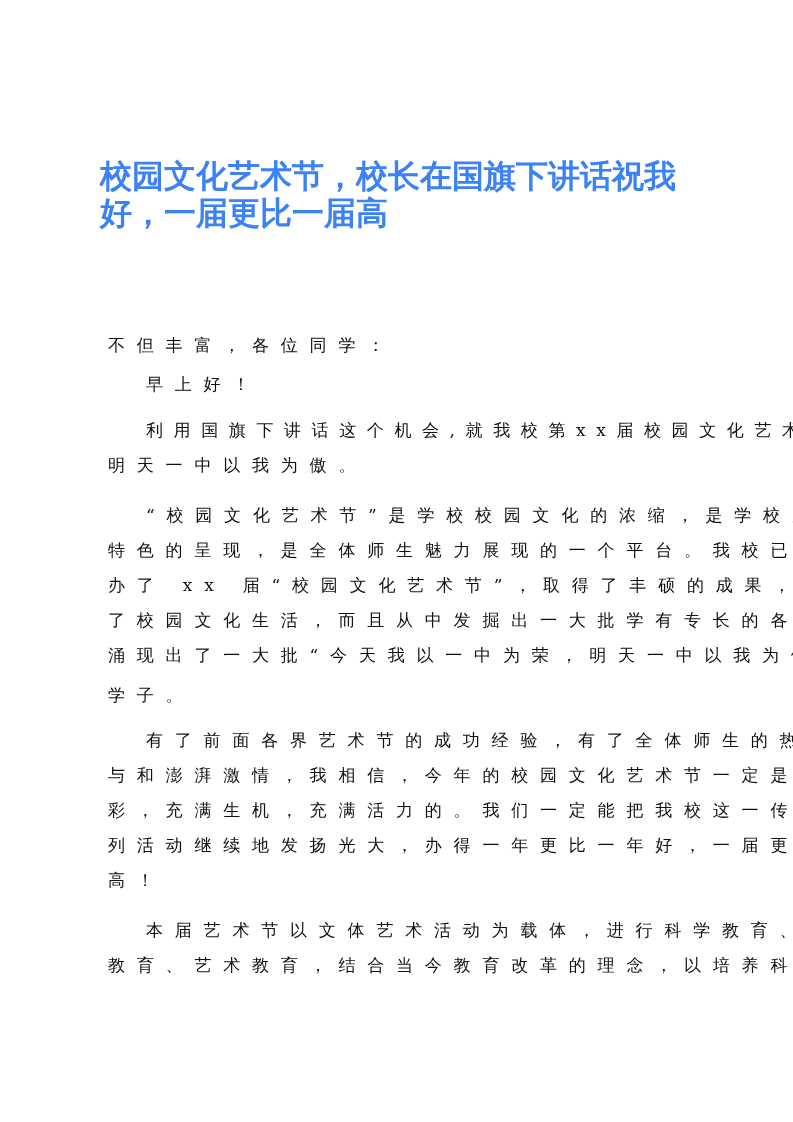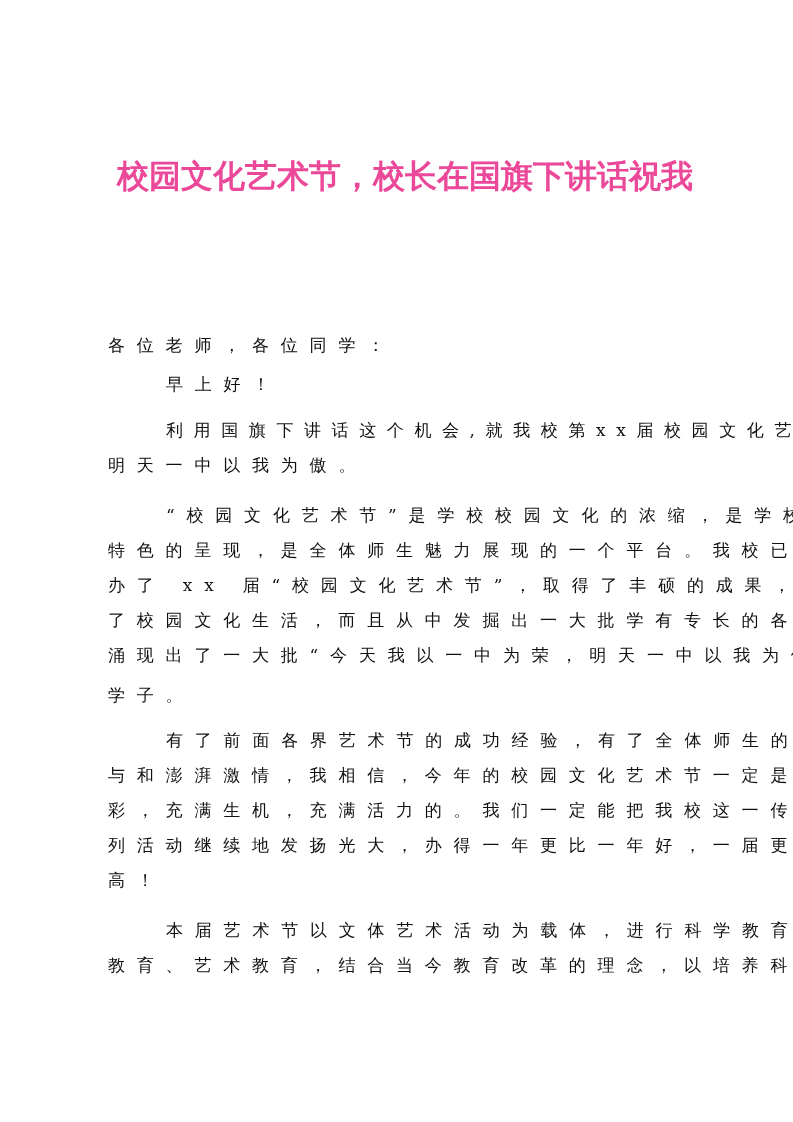--- a/index.html
+++ b/index.html
@@ -1,49 +1,50 @@
 <!DOCTYPE html>
 <html><head>
 <meta charset="utf-8">
 <style>
   html, body { margin: 0; padding: 0; background: #ffffff; }
   body { width: 793px; height: 1122px; position: relative; overflow: hidden; }
   .page { position: absolute; left: 0; top: 0; width: 793px; height: 1122px; background: #fff; }
   .title {
     position: absolute; left: 100px; top: 158px; width: 593px;
-    text-align: right;
+    text-align: left;
     font-family: "DejaVu Sans", sans-serif;
     font-weight: bold; font-size: 32px; line-height: 37px;
-    color: #ec4899; letter-spacing: 0px;
+    color: #3b82f6; letter-spacing: 0px;
   }
   .title .tl { display: block; white-space: nowrap; }
   .body {
     position: absolute; left: 108px; top: 0; width: 600px;
     font-family: "DejaVu Serif", serif;
     font-size: 17px; color: #111;
   }
   .line {
     position: absolute; left: 0; white-space: nowrap;
     letter-spacing: 11.8px; line-height: 20px; height: 20px;
   }
-  .line.indent { left: 38px; margin-left: 20px; }
+  .line.indent { left: 38px; }
   .line.narrow { letter-spacing: 10.6px; }
 </style>
 </head>
 <body>
 
 <div class="page">
 
   <div class="title">
     <span class="tl">校园文化艺术节，校长在国旗下讲话祝我</span>
+    <span class="tl">好，一届更比一届高</span>
   </div>
 
   <div class="body">
 
-    <div class="line" style="top:335px">各位老师，各位同学：</div>
+    <div class="line" style="top:335px">不但丰富，各位同学：</div>
 
     <div class="line indent" style="top:374px">早上好！</div>
 
     <div class="line indent narrow" style="top:420px">利用国旗下讲话这个机会,就我校第xx届校园文化艺术节,</div>
     <div class="line" style="top:455px">明天一中以我为傲。</div>
 
     <div class="line indent" style="top:505px">“校园文化艺术节”是学校校园文化的浓缩，是学校办学</div>
     <div class="line" style="top:540px">特色的呈现，是全体师生魅力展现的一个平台。我校已成功举</div>
     <div class="line" style="top:575px">办了 xx 届“校园文化艺术节”，取得了丰硕的成果，不但丰富</div>
     <div class="line" style="top:610px">了校园文化生活，而且从中发掘出一大批学有专长的各种人才，</div>

